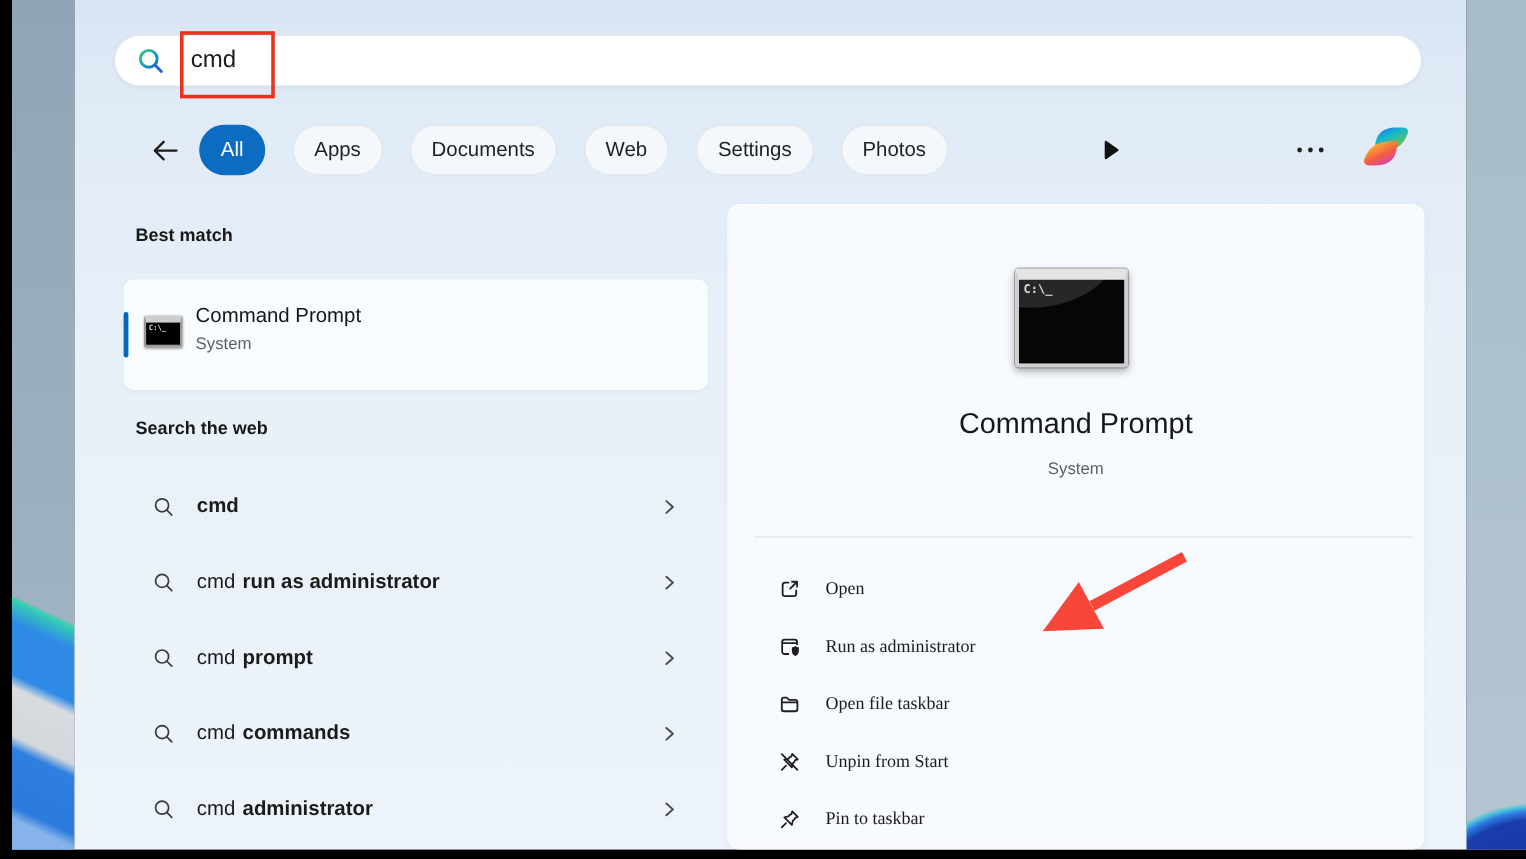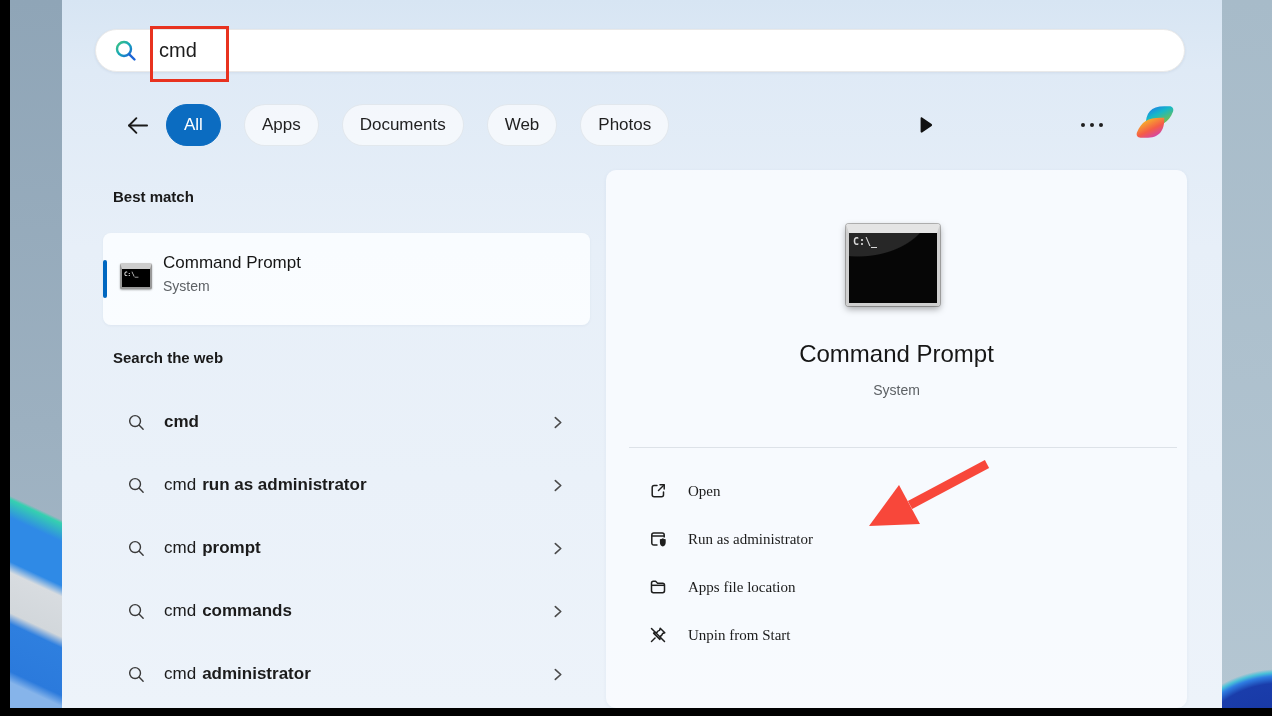--- a/index.html
+++ b/index.html
@@ -117,20 +117,21 @@
           <path d="M20.5 12 H4.5"></path>
             <path d="M11 5.5 L4.5 12 L11 18.5"></path>
           </svg>
       </span>
     </div>
     <div class="tabs">
       <div class="tab active">All</div>
       <div class="tab">Apps</div>
       <div class="tab">Documents</div>
       <div class="tab">Web</div>
+      <div class="tab">Settings</div>
       <div class="tab">Photos</div>
     </div>
     <div class="play-btn">
       <span style="display:flex;">
         <svg viewBox="0 0 14 16" width="14" height="16">
           <path d="M1.6 1.4 C1.6 .6 2.4 .1 3.1 .5 L12.6 7.1 c.7 .4 .7 1.4 0 1.8 L3.1 15.5 c-.7 .4 -1.5 -.1 -1.5 -.9 Z" fill="#111"></path>
           </svg>
       </span>
     </div>
     <div class="more-btn">
@@ -284,32 +285,41 @@
           </span>
           <span class="act-label">Run as administrator</span>
         </div>
         <div class="act-row">
           <span style="display:flex;">
             <svg viewBox="0 0 20 20" width="20" height="20" fill="none" stroke="#1e1e1e" stroke-width="1.5" stroke-linejoin="round">
               <path d="M3.5 6.2 C3.5 5.1 4.3 4.3 5.4 4.3 H7.6 L9.6 6.2 H14.6 C15.7 6.2 16.5 7 16.5 8.1 V13.8 C16.5 14.9 15.7 15.7 14.6 15.7 H5.4 C4.3 15.7 3.5 14.9 3.5 13.8 Z"></path>
               <path d="M3.5 8.3 H16.5"></path>
               </svg>
           </span>
-          <span class="act-label">Apps file location</span>
+          <span class="act-label">Open file taskbar</span>
         </div>
         <div class="act-row">
           <span style="display:flex;">
             <svg viewBox="0 0 20 20" width="20" height="20" fill="none" stroke="#1e1e1e" stroke-width="1.5" stroke-linecap="round" stroke-linejoin="round">
               <path d="M12.2 3.2 L16.8 7.8 L14.6 8.5 C14.3 9.6 13.6 10.5 12.7 11 L11.9 14.4 L5.6 8.1 L9 7.3 C9.5 6.4 10.4 5.7 11.5 5.4 Z"></path>
               <path d="M7 13 L3.5 16.5"></path>
                 <path d="M3.5 3.5 L16.5 16.5"></path>
               </svg>
           </span>
           <span class="act-label">Unpin from Start</span>
         </div>
+        <div class="act-row">
+          <span style="display:flex;">
+            <svg viewBox="0 0 20 20" width="20" height="20" fill="none" stroke="#1e1e1e" stroke-width="1.5" stroke-linecap="round" stroke-linejoin="round">
+              <path d="M12.2 3.2 L16.8 7.8 L14.6 8.5 C14.3 9.6 13.6 10.5 12.7 11 L11.9 14.4 L5.6 8.1 L9 7.3 C9.5 6.4 10.4 5.7 11.5 5.4 Z"></path>
+              <path d="M7 13 L3.5 16.5"></path>
+              </svg>
+          </span>
+          <span class="act-label">Pin to taskbar</span>
+        </div>
       </div>
     </div>
   </div>
 
   <svg class="anno-arrow" viewBox="0 0 1272 716">
     <line x1="987" y1="464" x2="910" y2="505" stroke="#f8473a" stroke-width="9"></line>
     <polygon points="869,526 899,485 920,524" fill="#f8473a"></polygon>
   </svg>
 
 </div>

